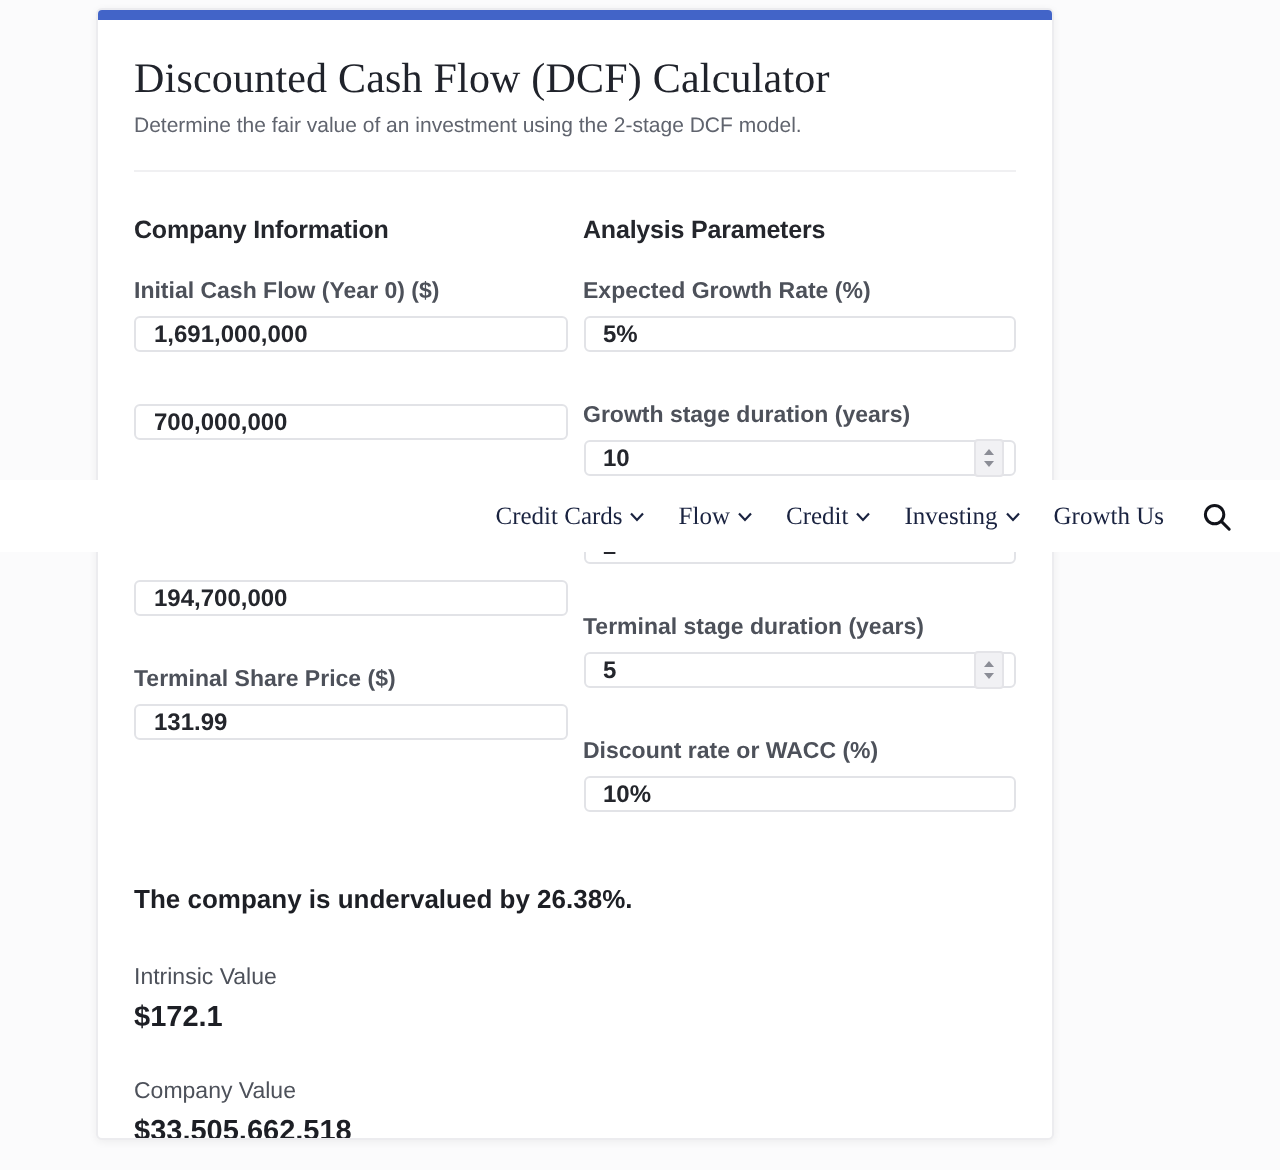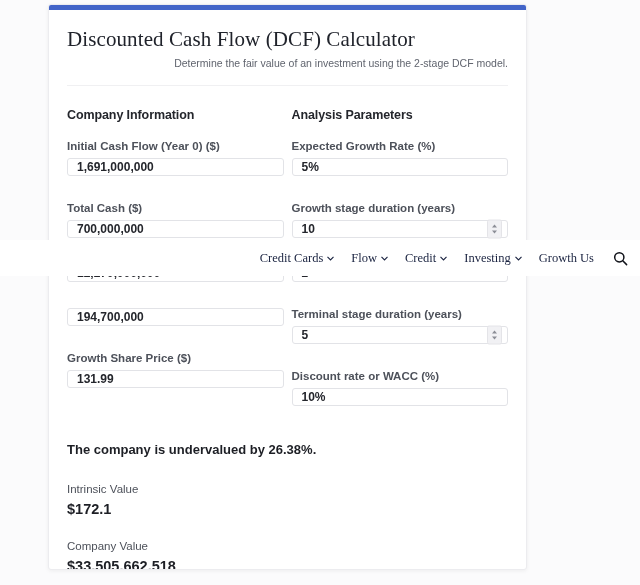--- a/index.html
+++ b/index.html
@@ -46,21 +46,20 @@
     font-size: 21px;
     font-weight: 400;
     color: #20232b;
     margin: 0 0 5px 0;
     letter-spacing: 0.1px;
   }
   #page-subtitle {
     font-size: 10.5px;
     color: #60646e;
     margin: 0 0 16px 0;
-    text-align: right;
   }
   #header-divider {
     height: 1px;
     background: #f0f0f2;
     margin: 0 0 22px 0;
   }
 
   
   .form-grid {
     display: grid;
@@ -143,21 +142,21 @@
   #site-nav {
     position: absolute;
     left: 0;
     top: 240px;
     width: 640px;
     height: 36px;
     background: #ffffff;
     display: flex;
     align-items: center;
     justify-content: flex-end;
-    padding-right: 12px;
+    padding-right: 24px;
     box-sizing: border-box;
     z-index: 20;
   }
   .nav-item {
     font-family: "Liberation Serif", serif;
     font-size: 12.5px;
     color: #1a2340;
     margin-left: 17px;
     display: flex;
     align-items: center;
@@ -188,35 +187,34 @@
 
       <div>
         <h2 class="section-heading">Company Information</h2>
 
         <div class="field-block">
           <div class="field-label">Initial Cash Flow (Year 0) ($)</div>
           <div class="field-input">1,691,000,000</div>
         </div>
 
         <div class="field-block">
-          <div class="field-label">Total Cash ($)</div>
           <div class="field-input">700,000,000</div>
         </div>
 
         <div class="field-block">
           <div class="field-label"></div>
           <div class="field-input">12,270,000,000</div>
         </div>
 
         <div class="field-block">
           <div class="field-input">194,700,000</div>
         </div>
 
         <div class="field-block">
-          <div class="field-label">Growth Share Price ($)</div>
+          <div class="field-label">Terminal Share Price ($)</div>
           <div class="field-input">131.99</div>
         </div>
       </div>
 
       <div>
         <h2 class="section-heading">Analysis Parameters</h2>
 
         <div class="field-block">
           <div class="field-label">Expected Growth Rate (%)</div>
           <div class="field-input">5%</div>

